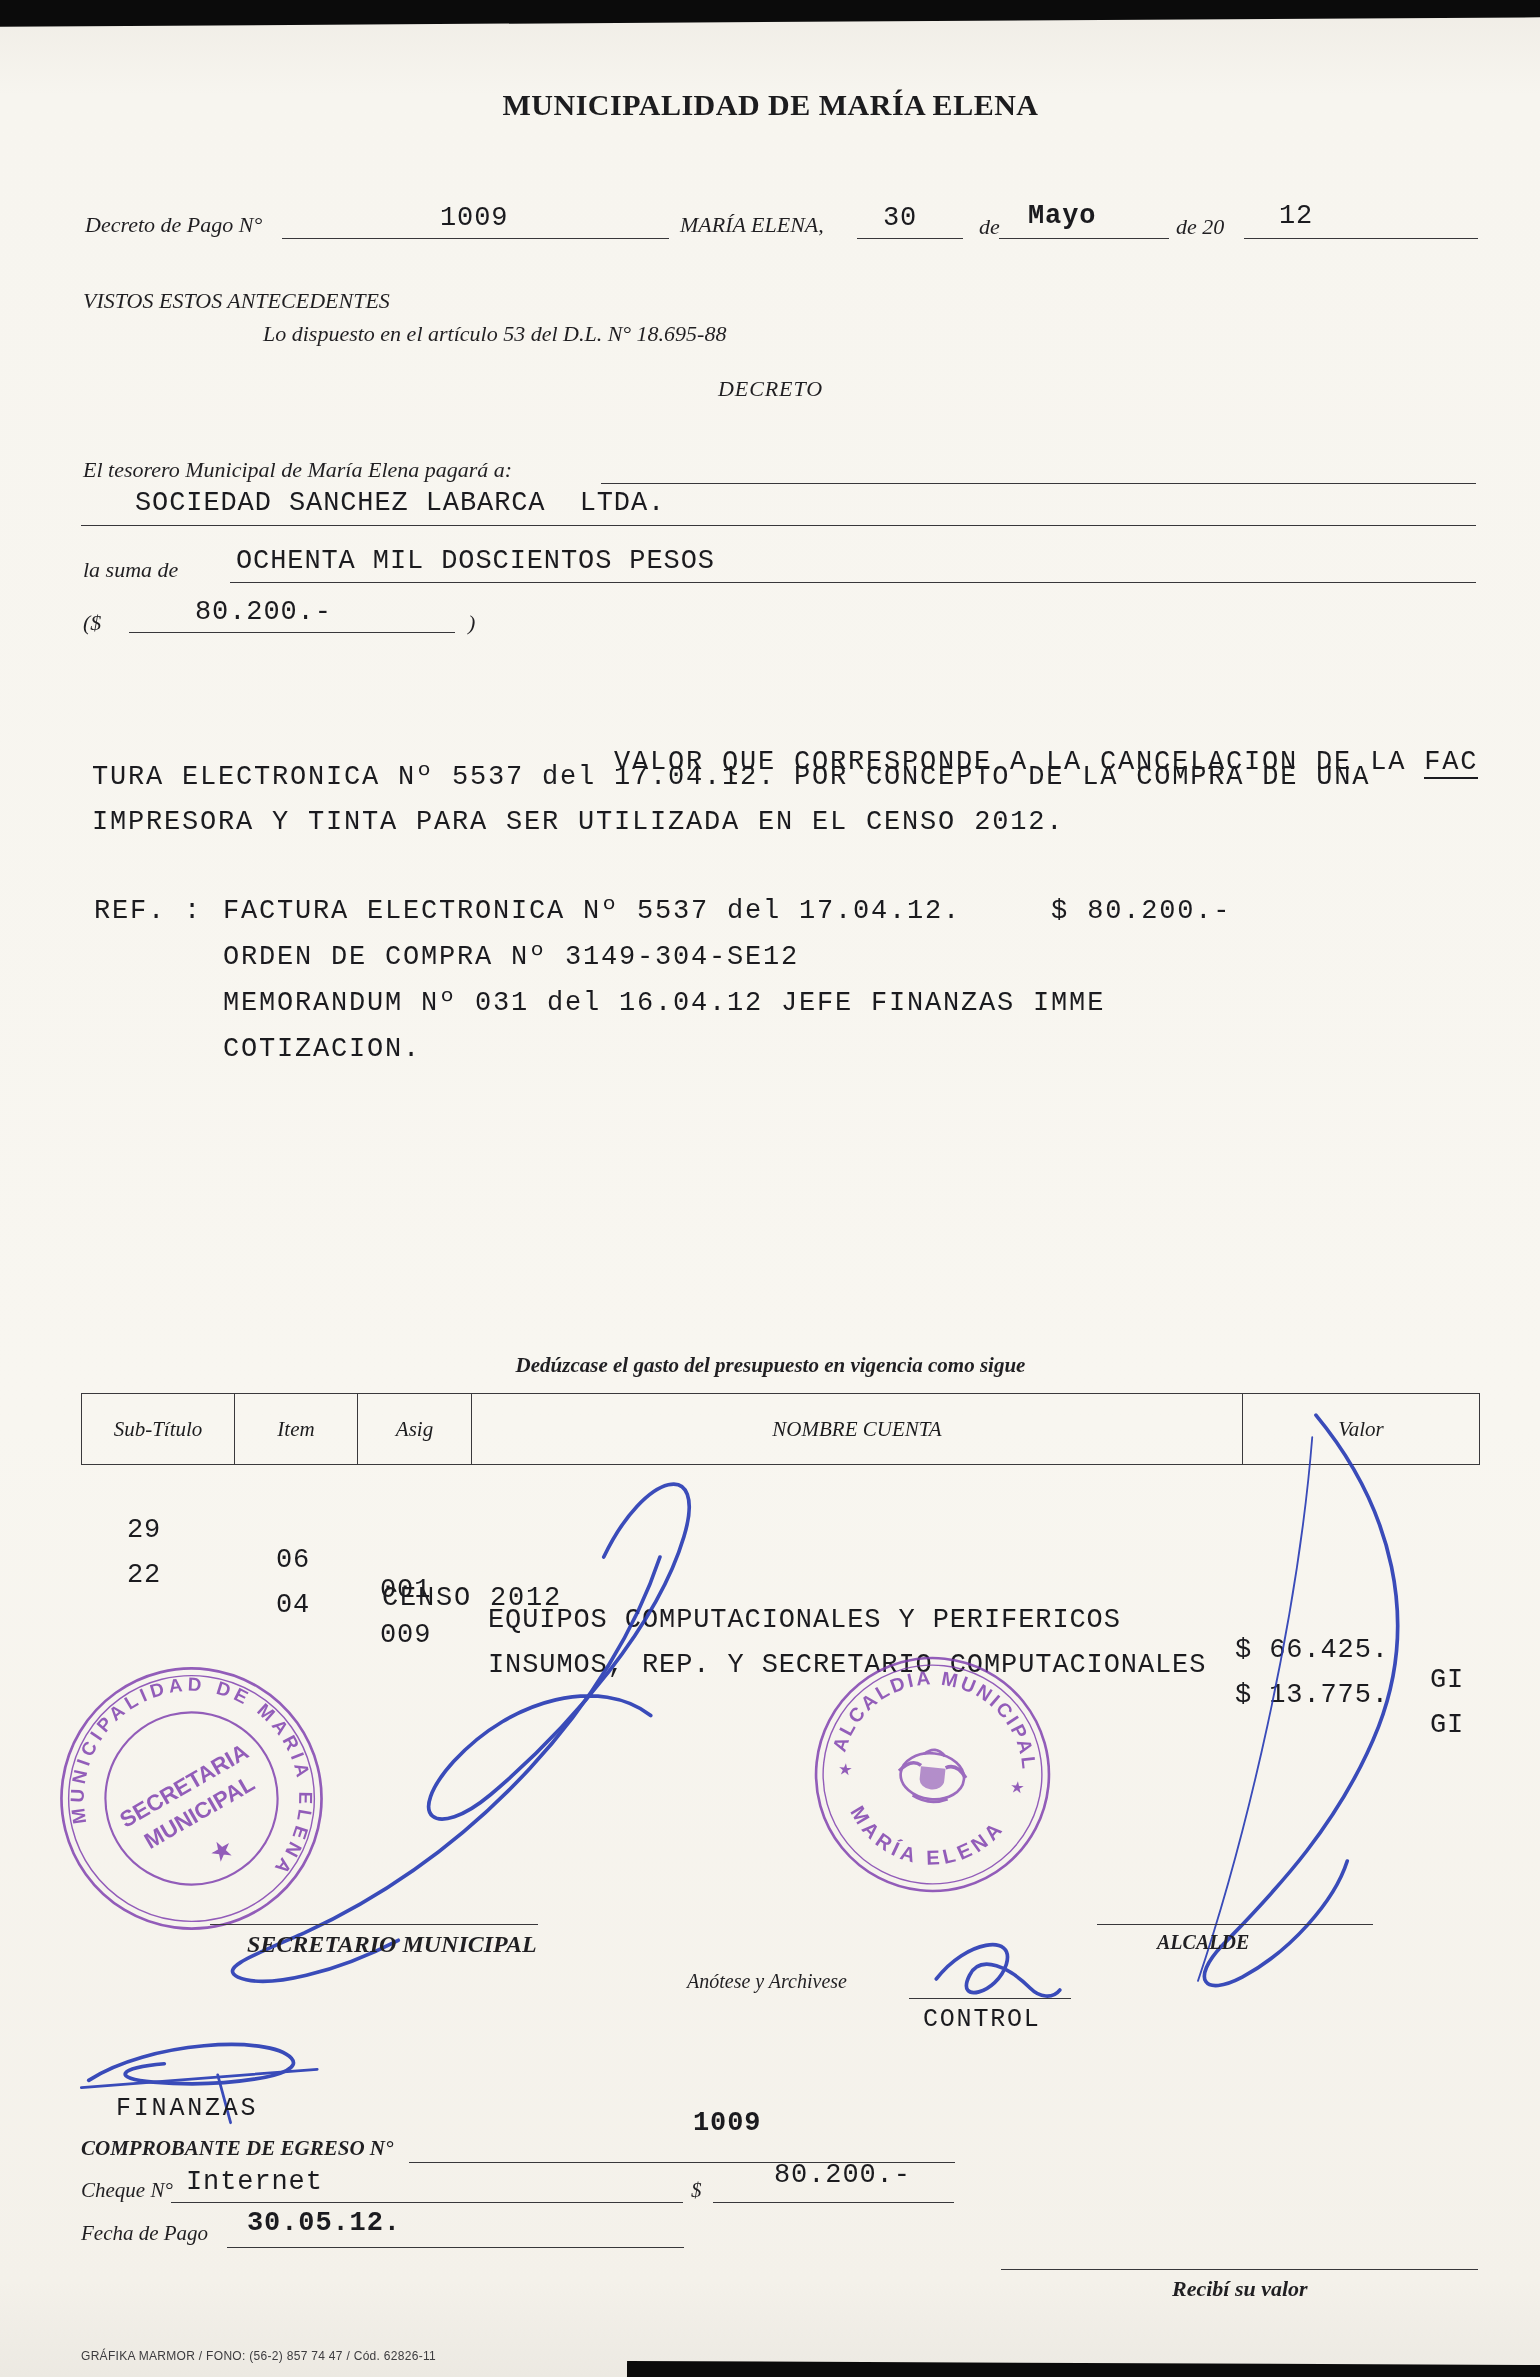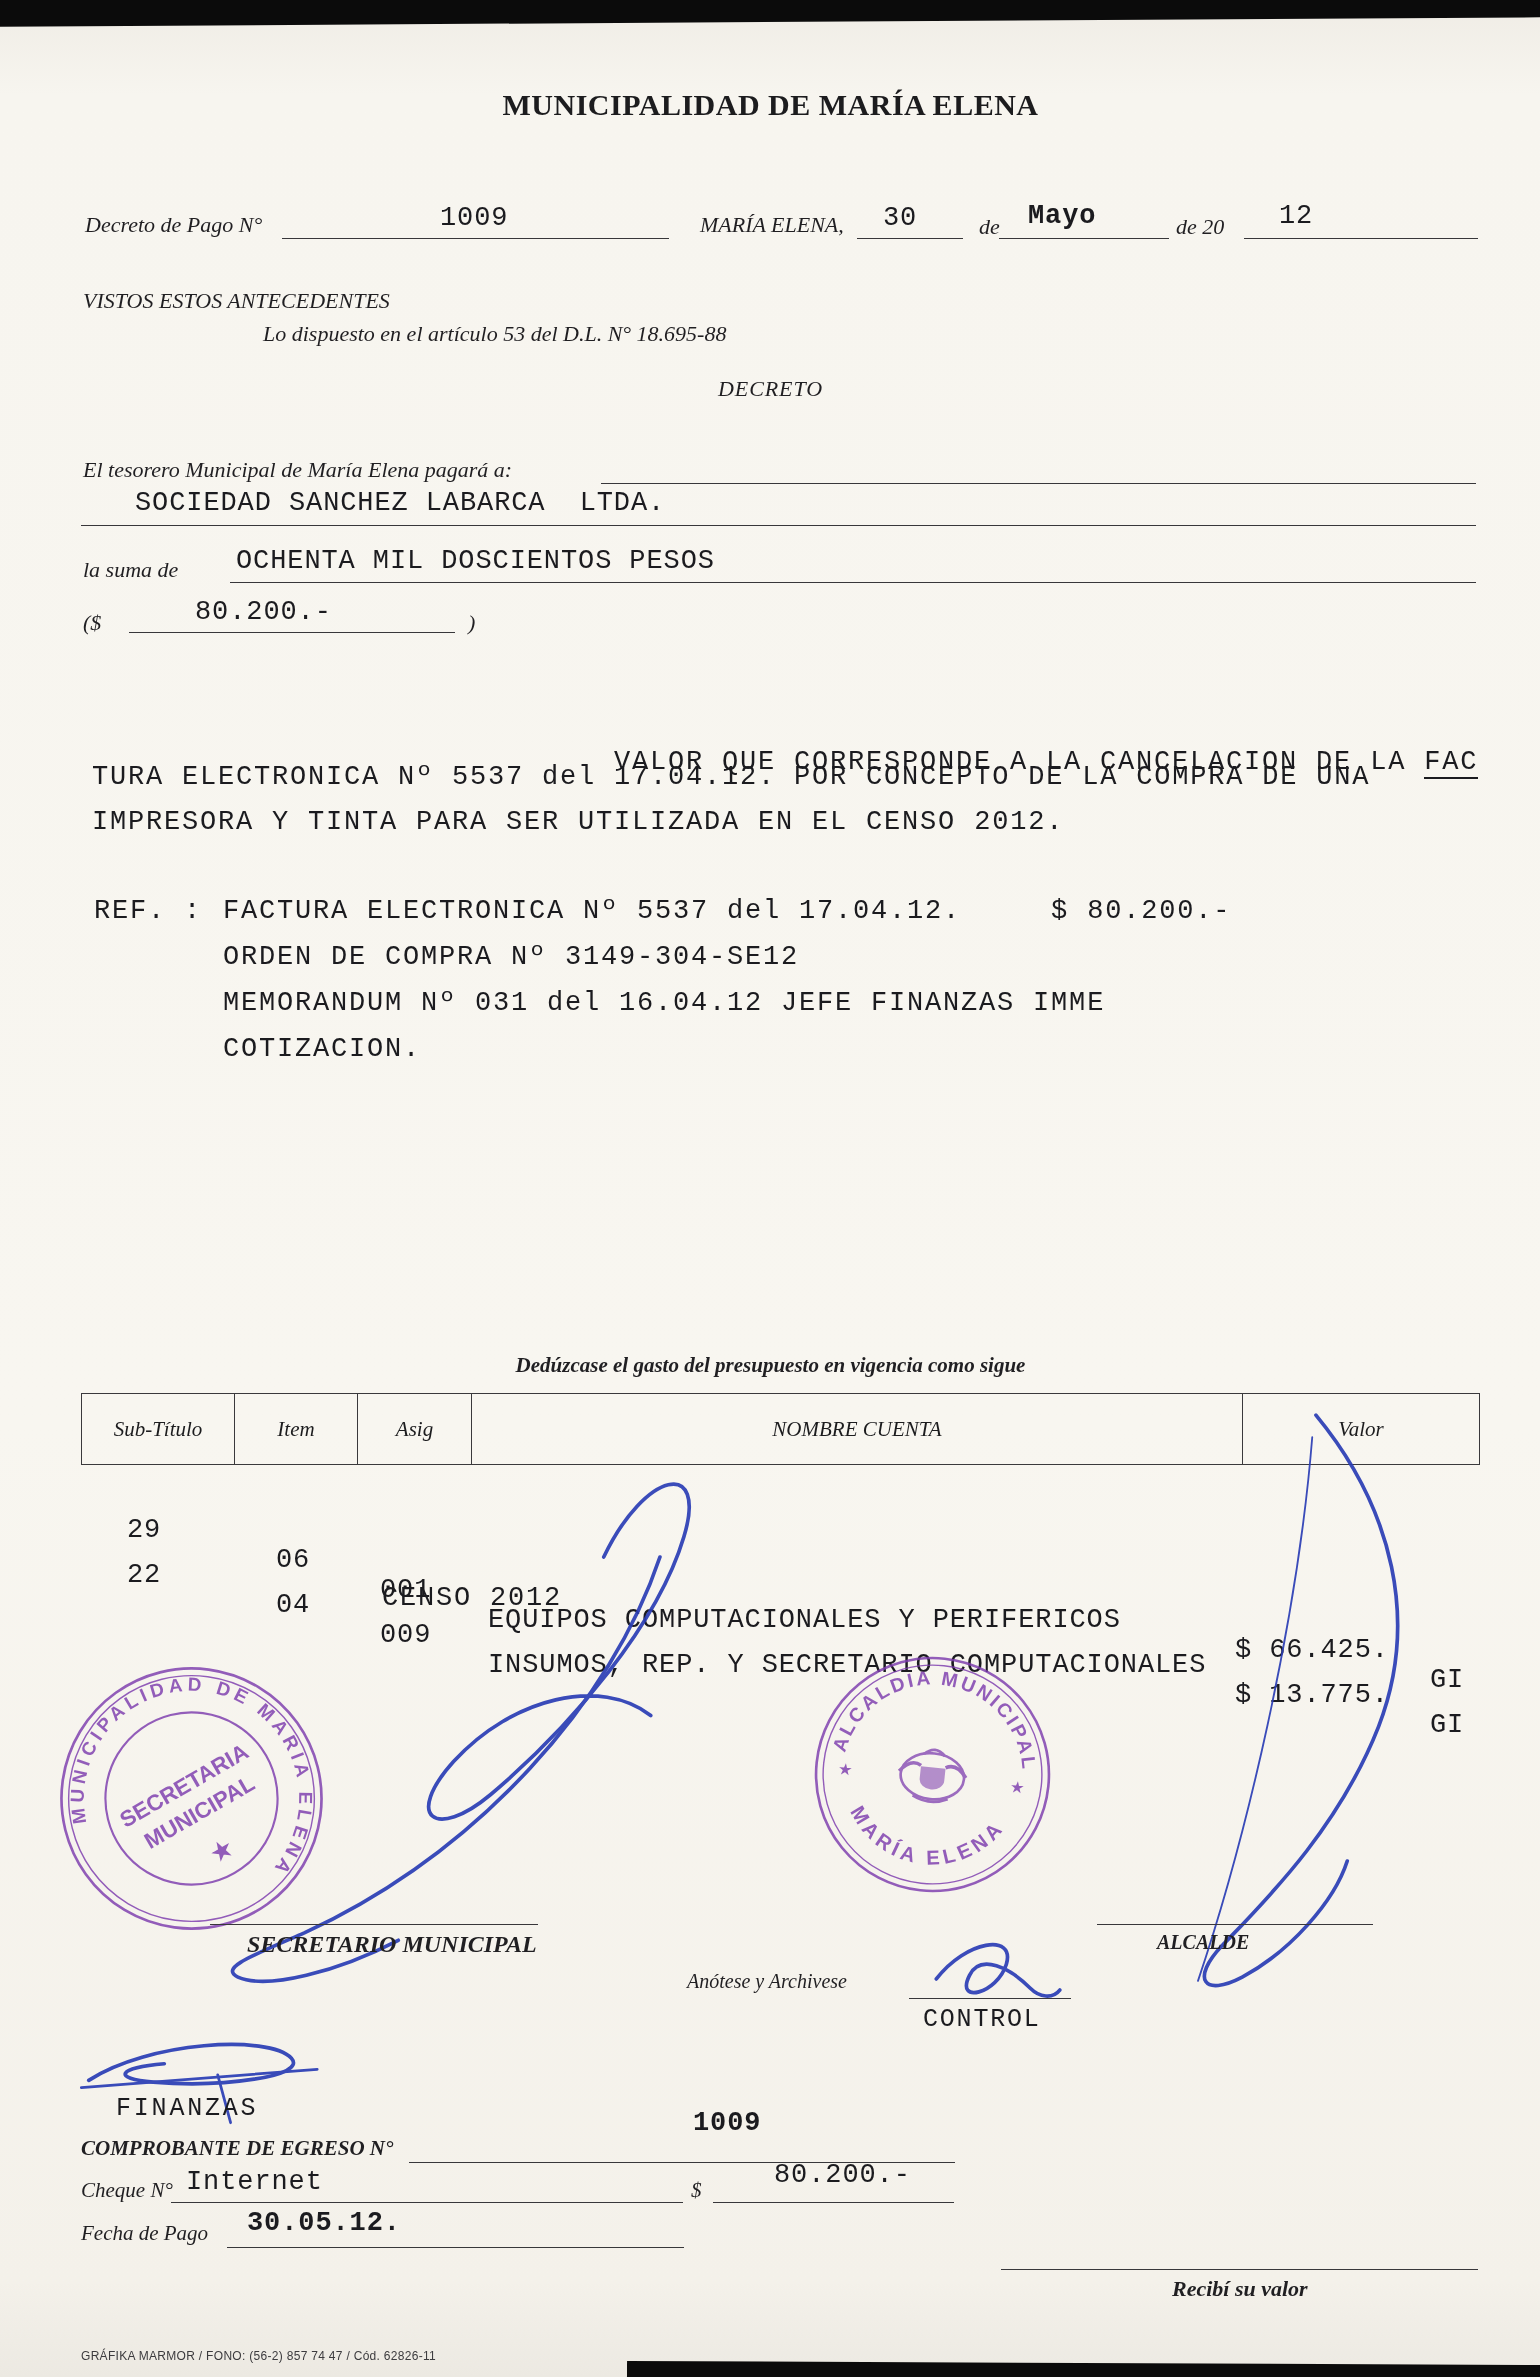--- a/index.html
+++ b/index.html
@@ -37,21 +37,21 @@
 <div id="page">
 
   <div class="scanbar" style="left:-18.4px;top:-9.2px;width:1585px;height:31px;transform:rotate(-0.35deg);"></div>
   <div class="scanbar" style="left:627px;top:2363px;width:931px;height:18.4px;transform:rotate(0.25deg);"></div>
 
   <div class="abs title" style="top:88px;left:0;">MUNICIPALIDAD DE MARÍA ELENA</div>
 
   <div class="abs it" style="left:85px;top:212px;">Decreto de Pago N°</div>
   <div class="rule" style="left:282px;top:238px;width:387px;"></div>
   <div class="abs mono" style="left:440px;top:203px;">1009</div>
-  <div class="abs it" style="left:680px;top:212px;margin-left:20px;">MARÍA ELENA,</div>
+  <div class="abs it" style="left:680px;top:212px;">MARÍA ELENA,</div>
   <div class="rule" style="left:857px;top:238px;width:106px;"></div>
   <div class="abs mono" style="left:883px;top:203px;">30</div>
   <div class="abs it" style="left:979px;top:214px;">de</div>
   <div class="rule" style="left:999px;top:238px;width:170px;"></div>
   <div class="abs mono" style="left:1028px;top:201px;font-weight:bold;">Mayo</div>
   <div class="abs it" style="left:1176px;top:214px;">de 20</div>
   <div class="rule" style="left:1244px;top:238px;width:234px;"></div>
   <div class="abs mono" style="left:1279px;top:201px;">12</div>
 
   <div class="abs it" style="left:83px;top:288px;">VISTOS ESTOS ANTECEDENTES</div>

